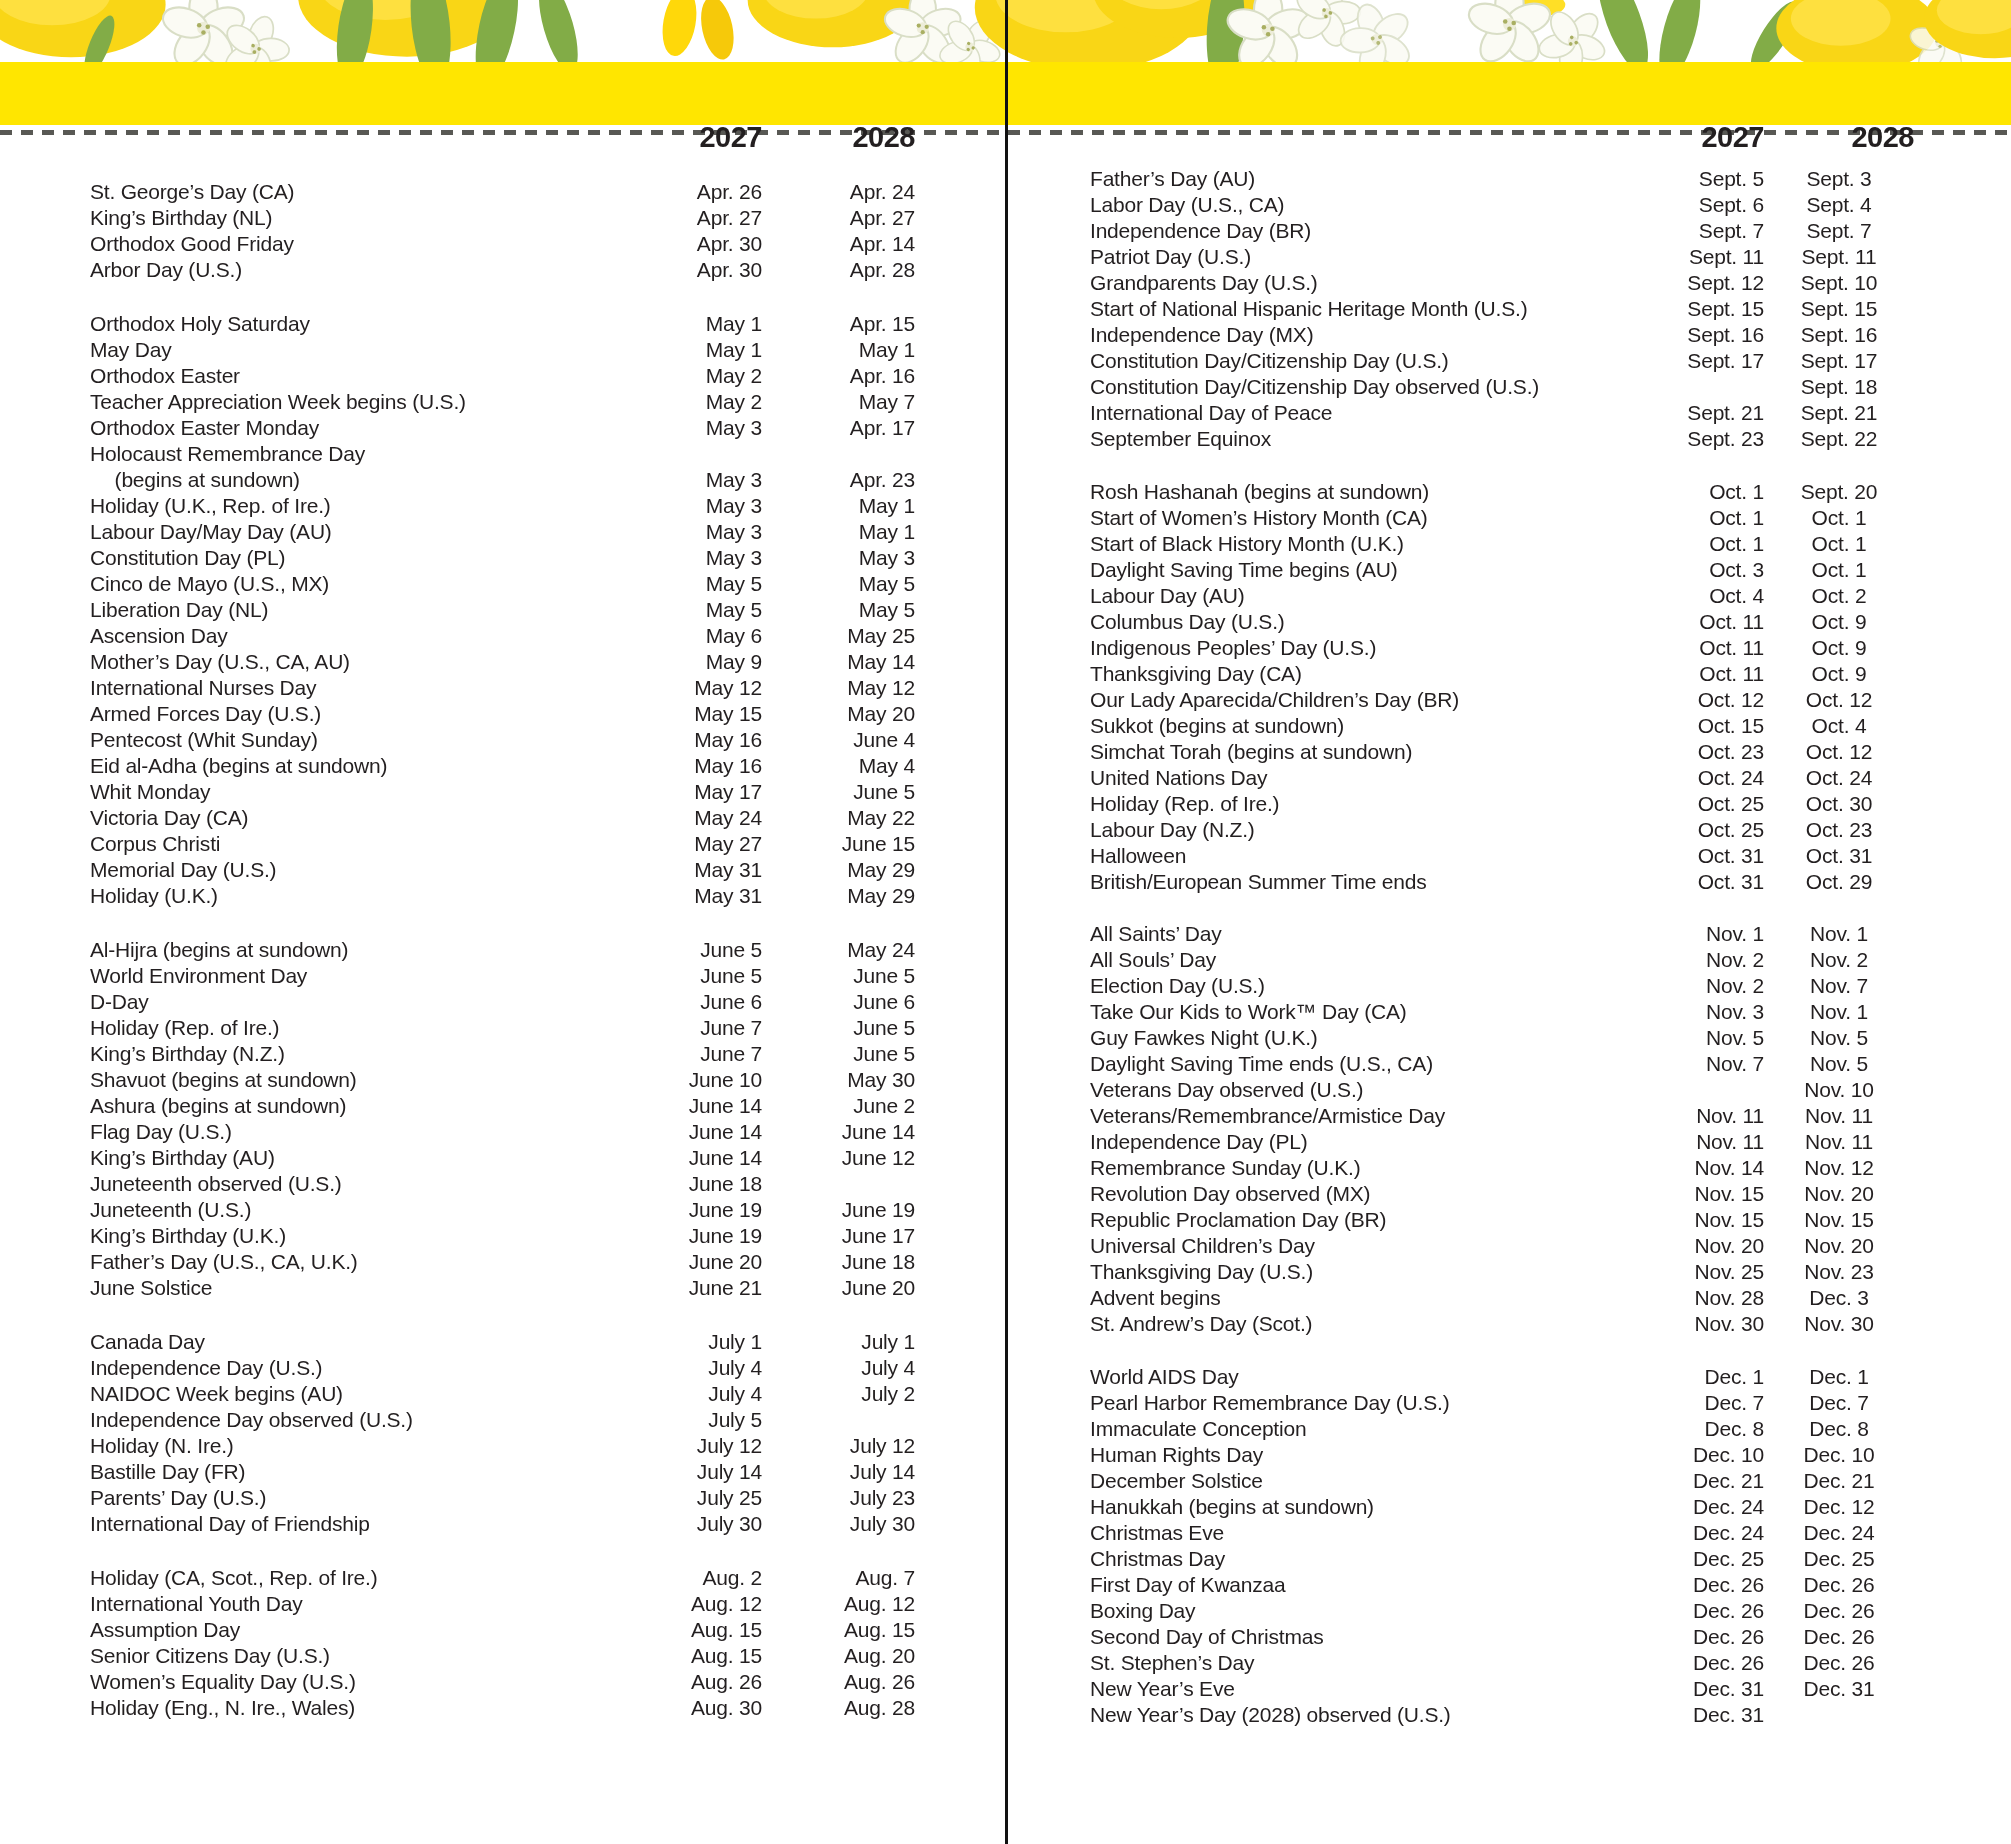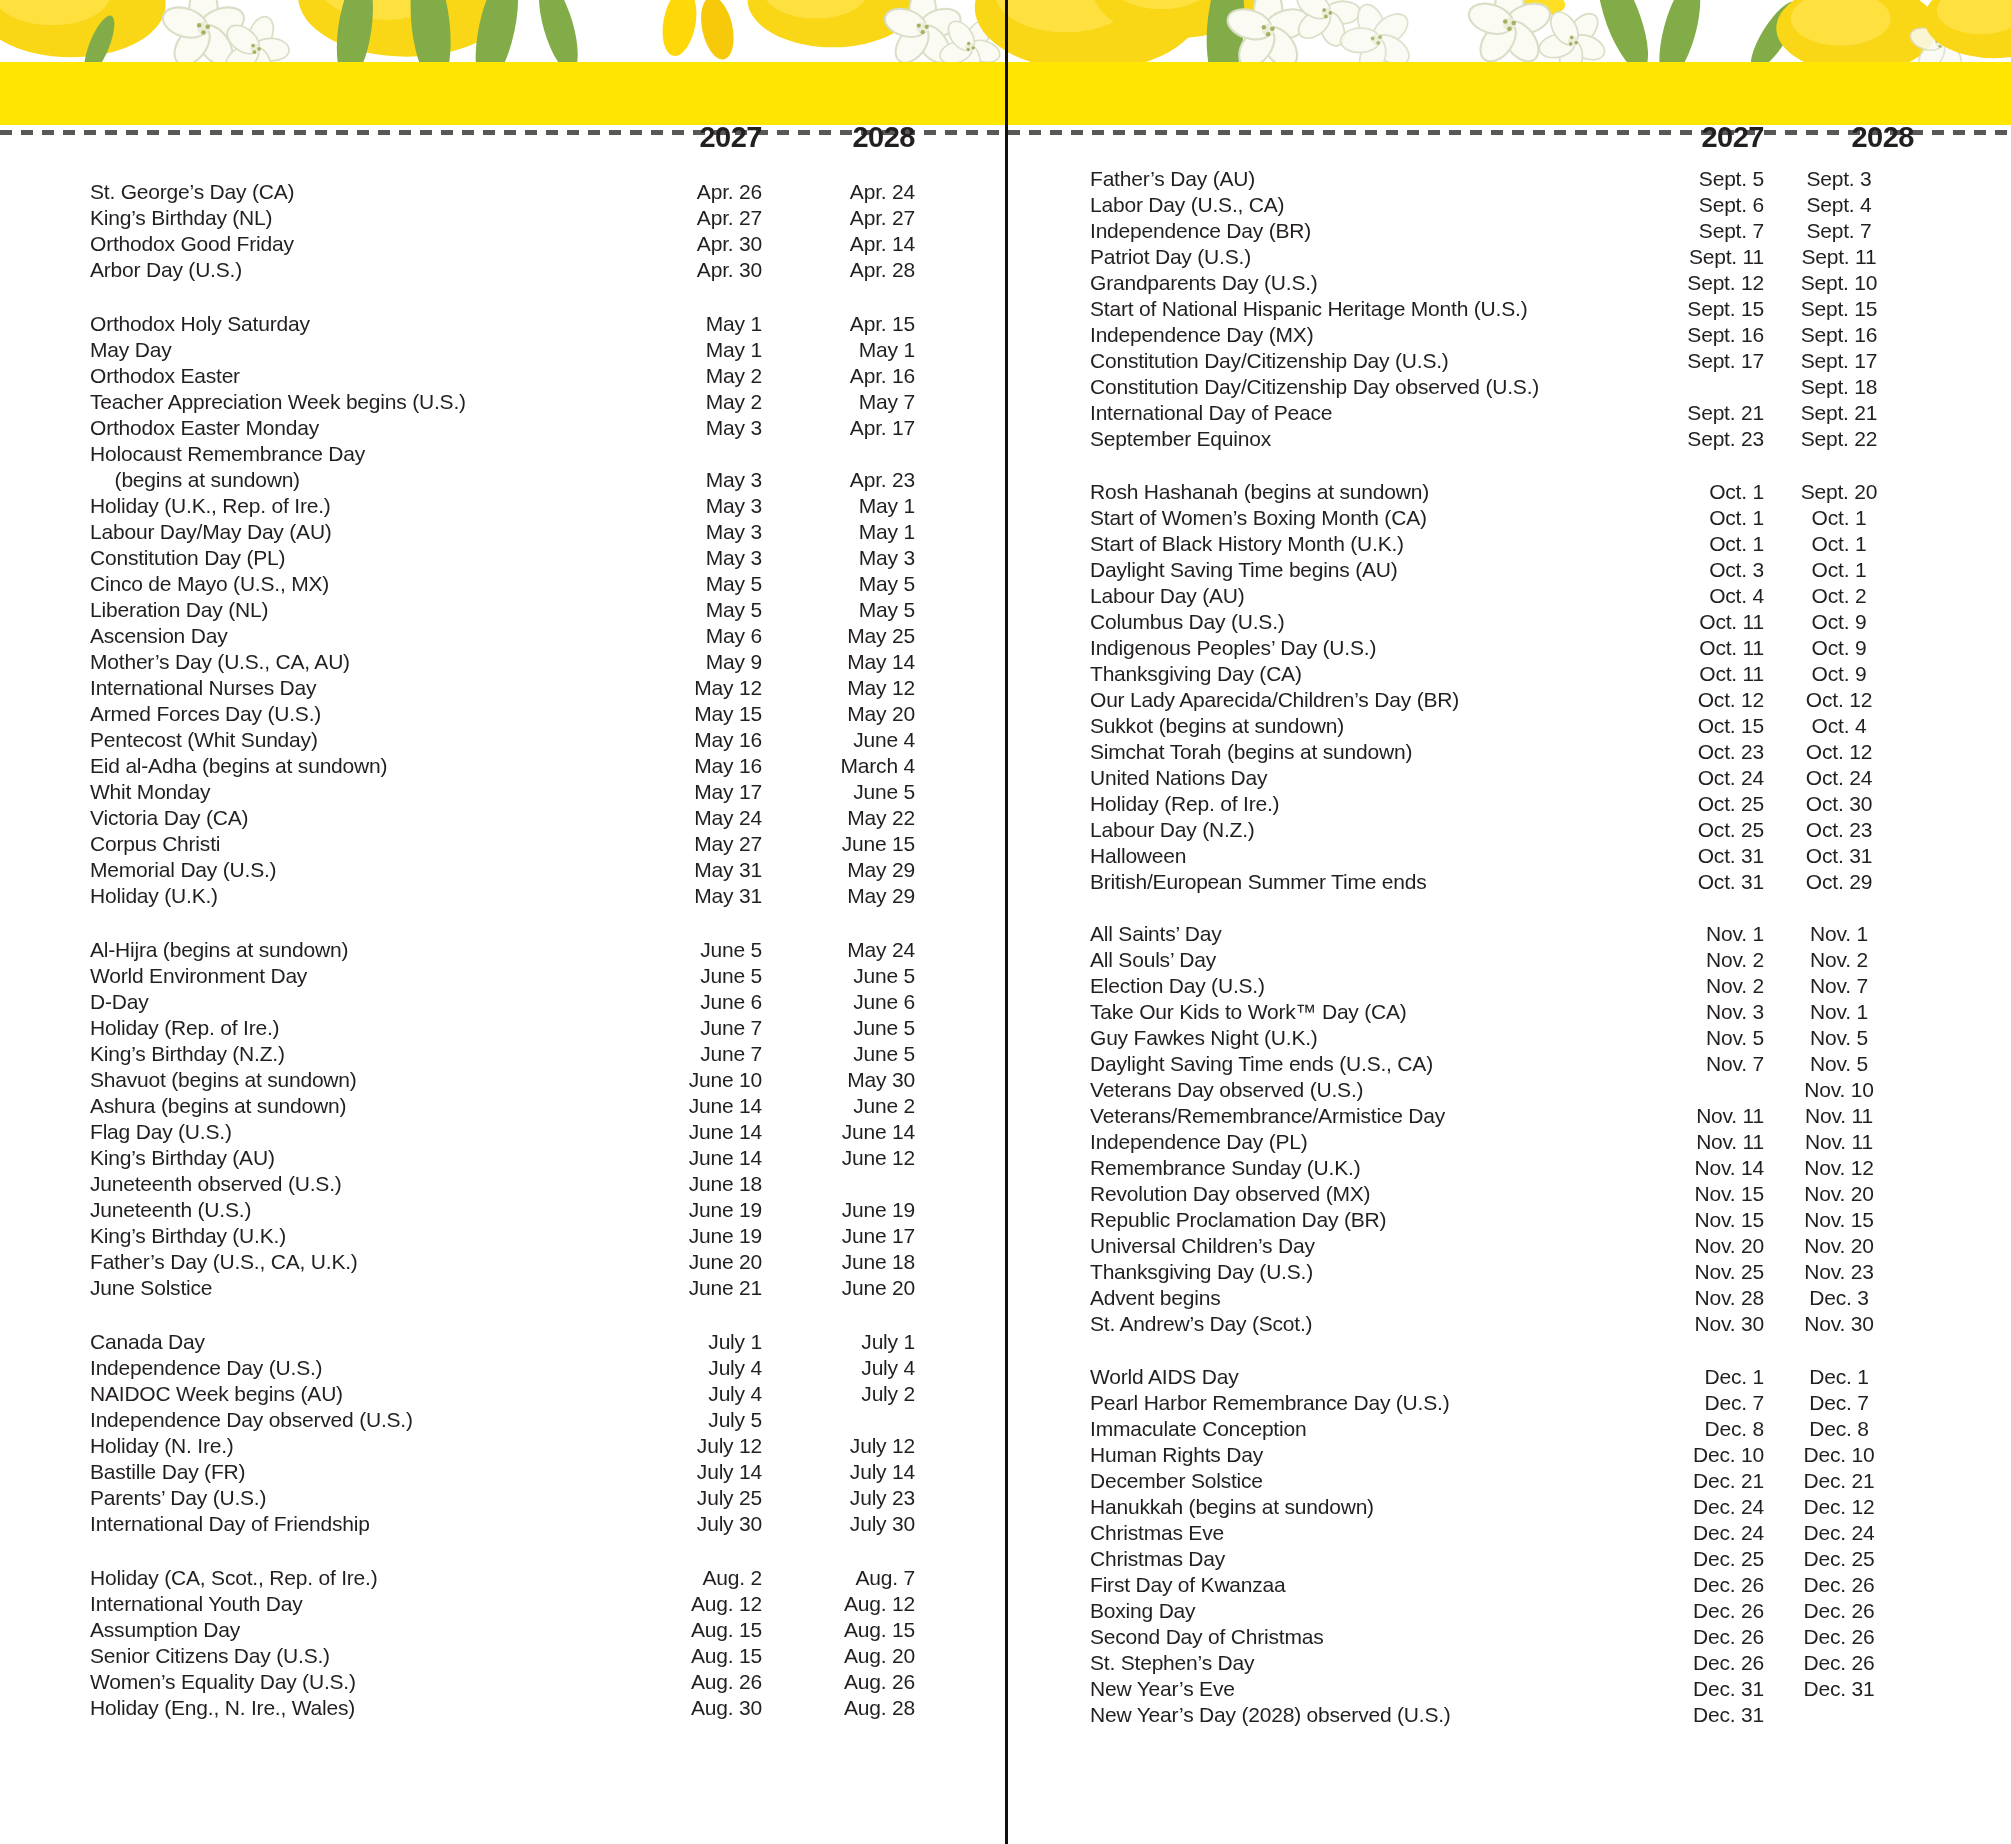--- a/index.html
+++ b/index.html
@@ -248,21 +248,21 @@
             <div>Pentecost (Whit Sunday)</div>
           </div>
           <div class="cell d1">May 16</div>
           <div class="cell d2">June 4</div>
         </div>
         <div class="row">
           <div class="cell name">
             <div>Eid al-Adha (begins at sundown)</div>
           </div>
           <div class="cell d1">May 16</div>
-          <div class="cell d2">March 4</div>
+          <div class="cell d2">May 4</div>
         </div>
         <div class="row">
           <div class="cell name">
             <div>Whit Monday</div>
           </div>
           <div class="cell d1">May 17</div>
           <div class="cell d2">June 5</div>
         </div>
         <div class="row">
           <div class="cell name">
@@ -587,21 +587,21 @@
       <div class="section">
         <div class="row">
           <div class="cell name">
             <div>Rosh Hashanah (begins at sundown)</div>
           </div>
           <div class="cell d1">Oct. 1</div>
           <div class="cell d2">Sept. 20</div>
         </div>
         <div class="row">
           <div class="cell name">
-            <div>Start of Women’s Boxing Month (CA)</div>
+            <div>Start of Women’s History Month (CA)</div>
           </div>
           <div class="cell d1">Oct. 1</div>
           <div class="cell d2">Oct. 1</div>
         </div>
         <div class="row">
           <div class="cell name">
             <div>Start of Black History Month (U.K.)</div>
           </div>
           <div class="cell d1">Oct. 1</div>
           <div class="cell d2">Oct. 1</div>

